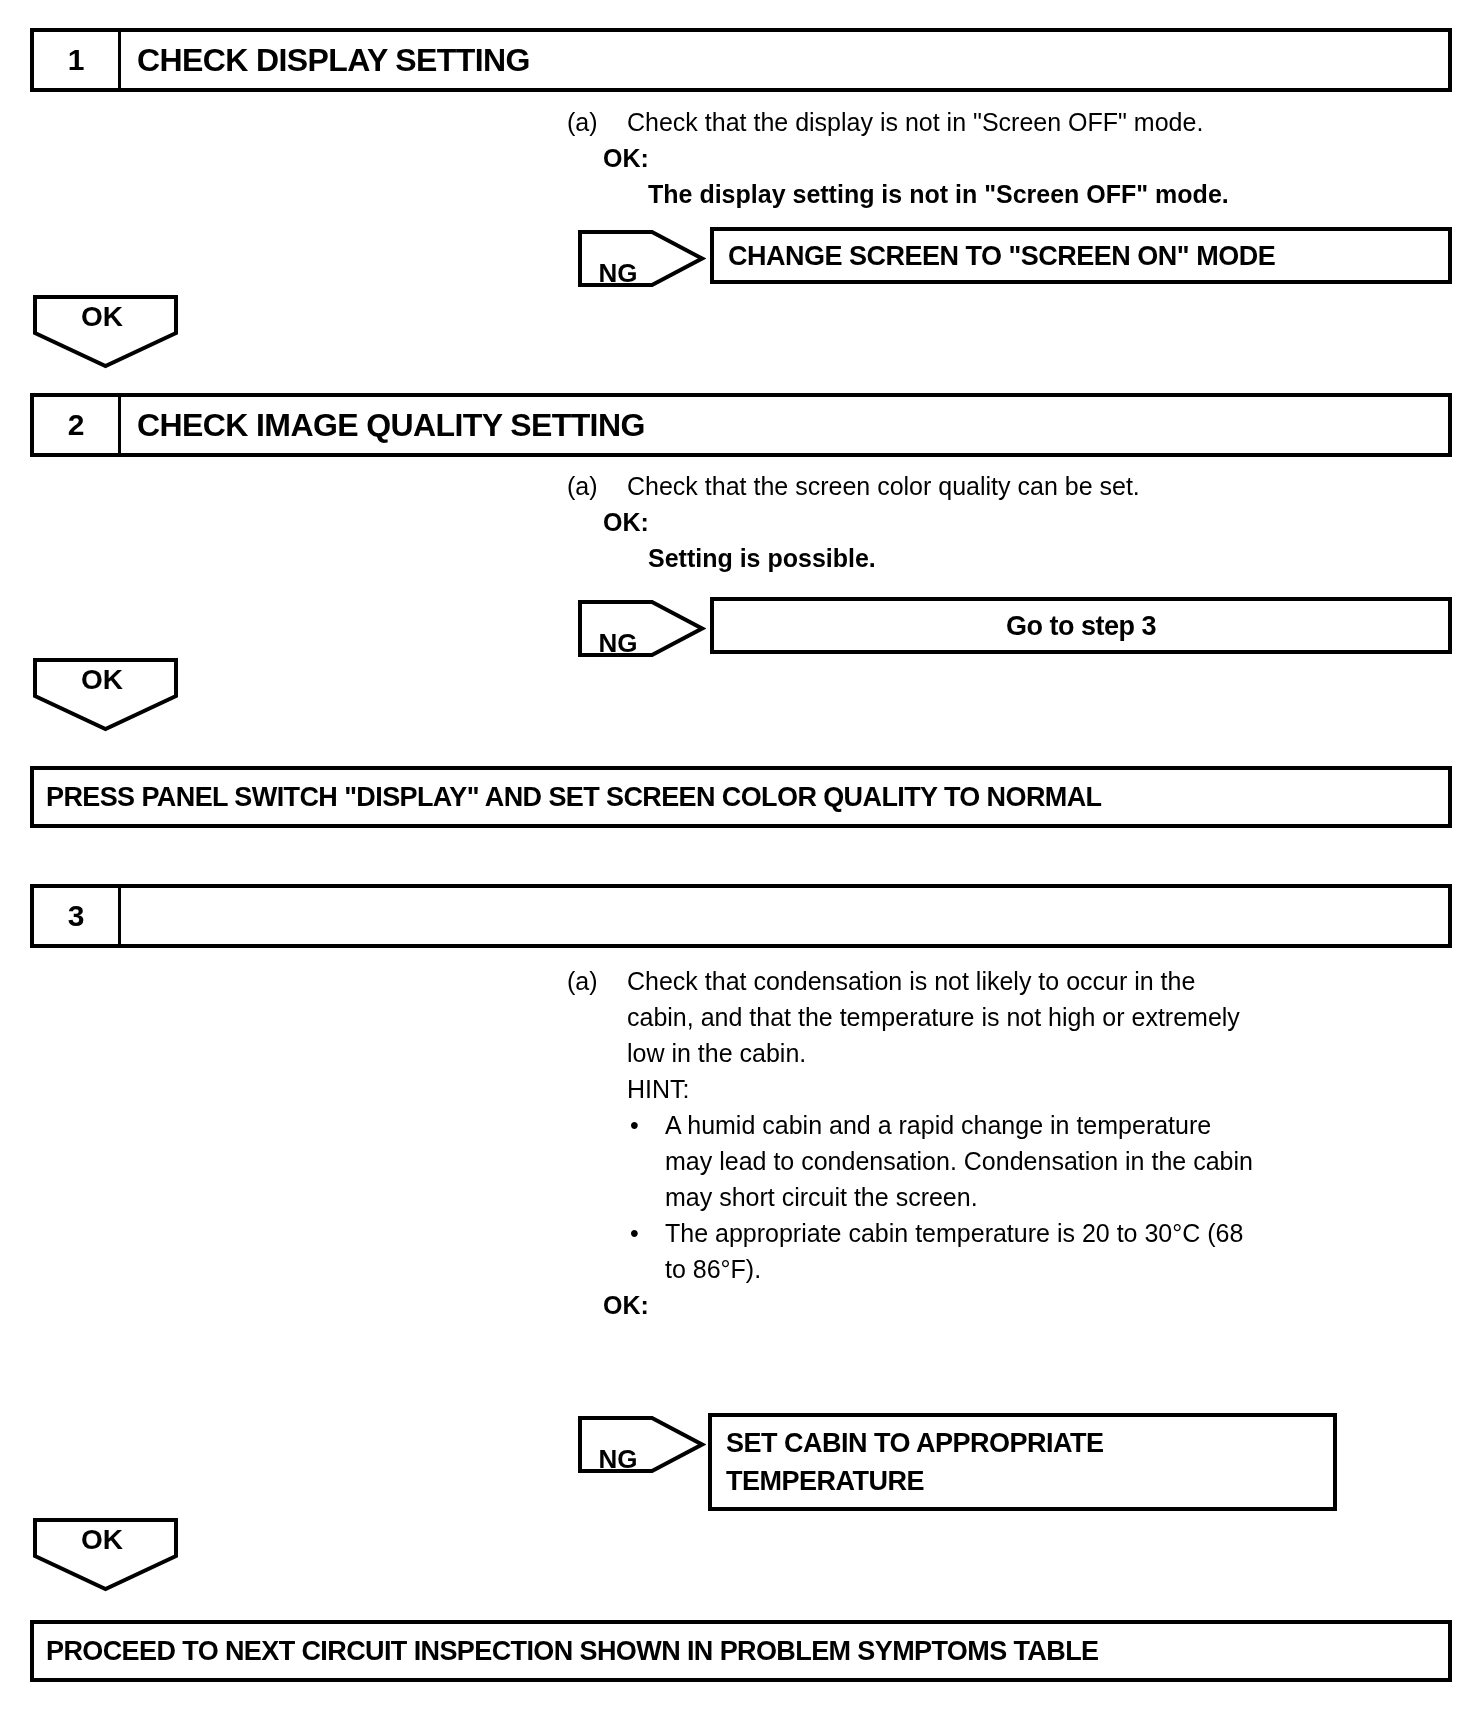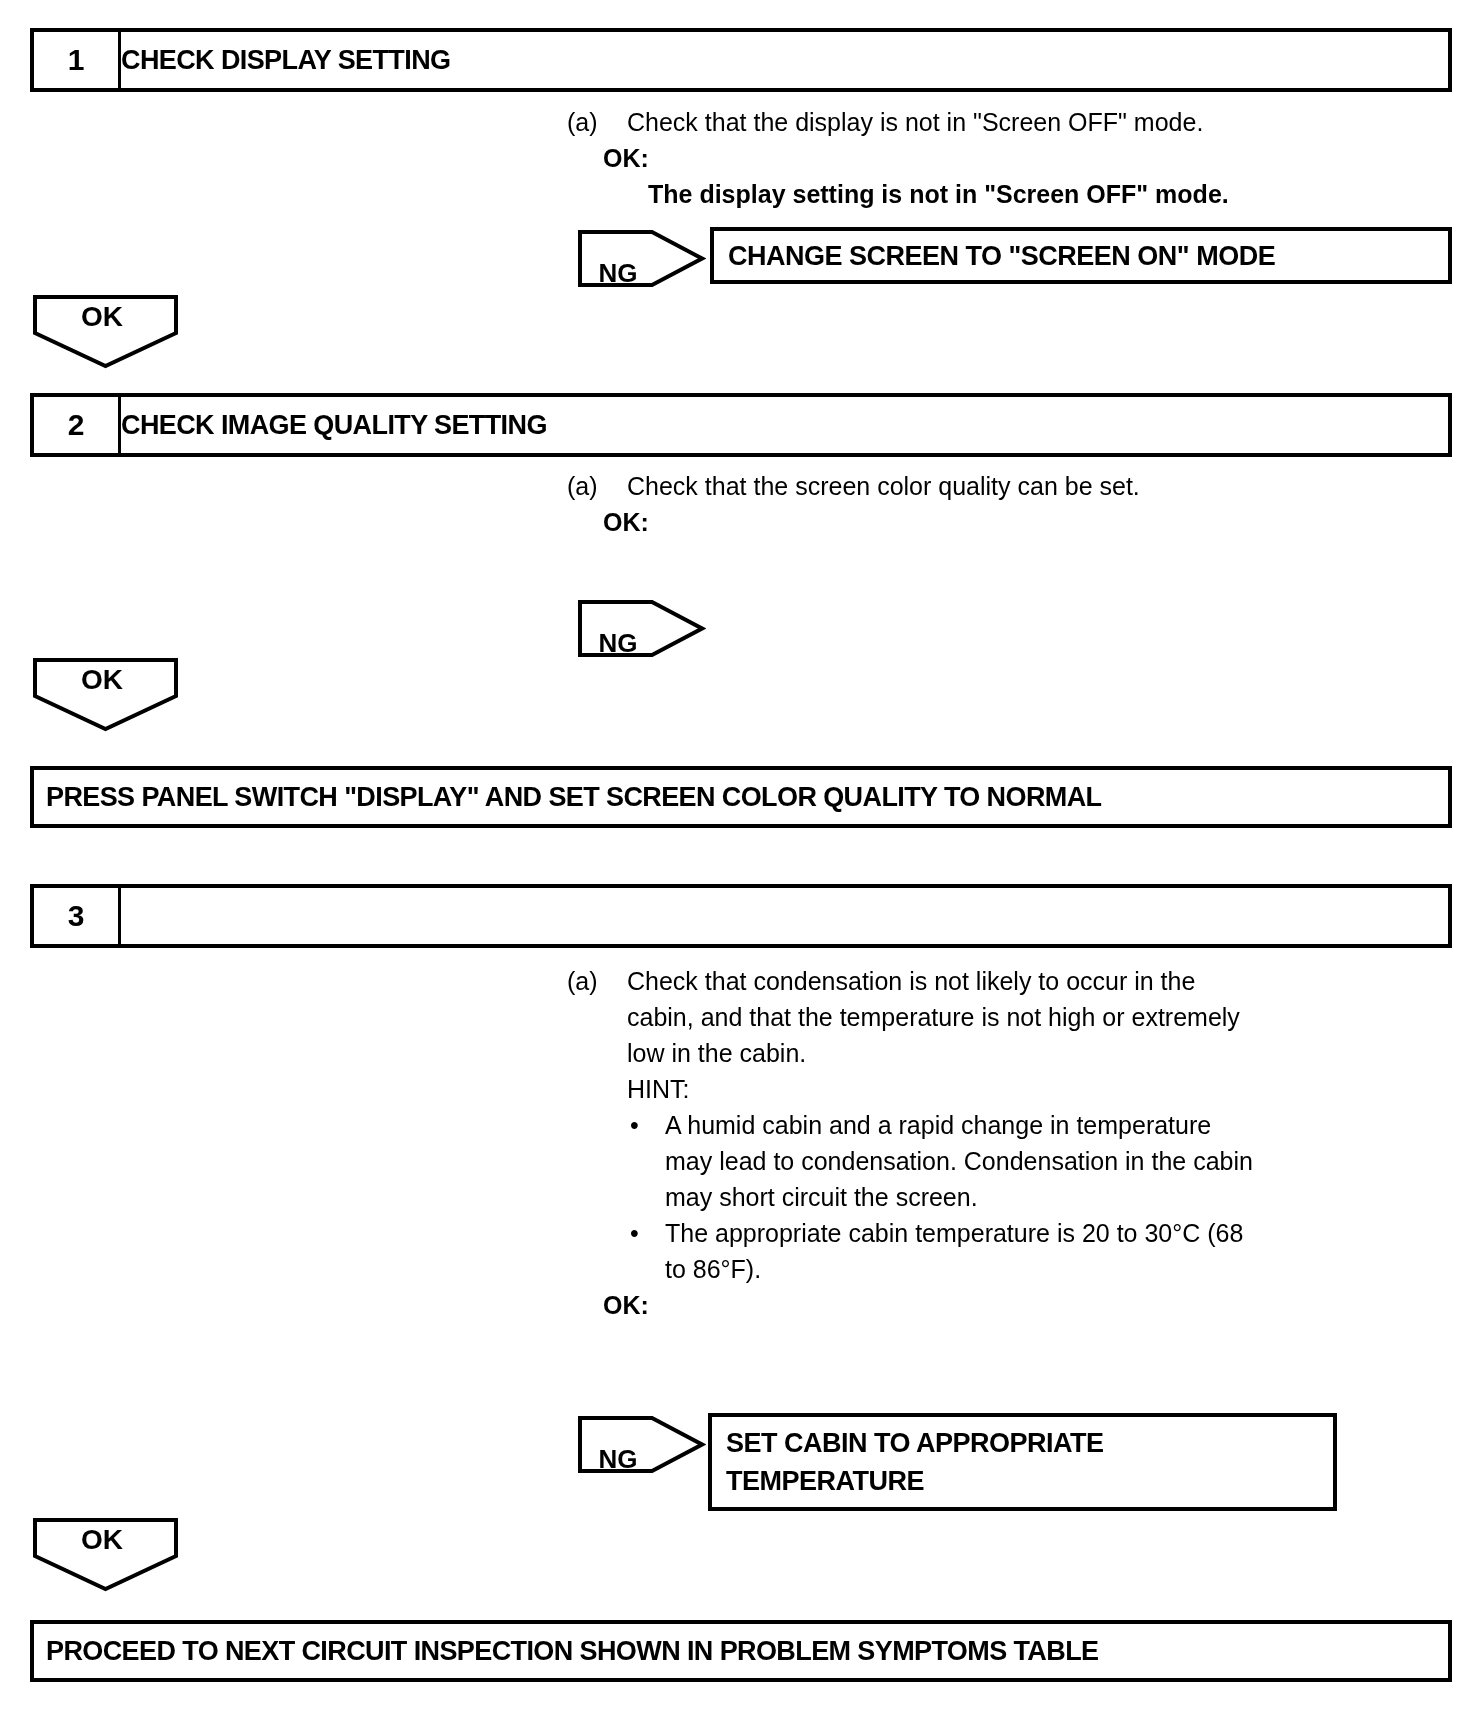--- a/index.html
+++ b/index.html
@@ -26,23 +26,23 @@
     border-right: 3px solid #000;
     display: flex;
     align-items: center;
     justify-content: center;
     font-weight: bold;
     font-size: 30px;
   }
   .step-title {
     display: flex;
     align-items: center;
-    padding-left: 0;
-    font-weight: bold;
-    font-size: 27px;
+    padding-left: 16px;
+    font-weight: bold;
+    font-size: 32px;
     letter-spacing: -0.6px;
   }
 
   
   .body-text { font-size: 25px; line-height: 36px; }
   .item-row { display: flex; }
   .item-label { flex: 0 0 60px; }
   .item-text { width: 712px; white-space: pre-line; }
   .ok-heading { margin-left: 36px; font-weight: bold; }
   .ok-text { margin-left: 81px; width: 690px; font-weight: bold; white-space: pre-line; }
@@ -134,28 +134,30 @@
     <div class="step-num">2</div>
     <div class="step-title">CHECK IMAGE QUALITY SETTING</div>
   </div>
 
   <div class="abs body-text" style="left:567px; top:468px; width:780px;">
     <div class="item-row">
       <div class="item-label">(a)</div>
       <div class="item-text">Check that the screen color quality can be set.</div>
     </div>
     <div class="ok-heading">OK:</div>
+    <div class="ok-text">Setting is possible.</div>
   </div>
 
   <div class="abs ng-flag" style="left:578px; top:600px;">
     <svg width="128" height="57" viewBox="0 0 128 57">
       <polygon points="2,2 74,2 124,28.5 74,55 2,55" fill="#ffffff" stroke="#000000" stroke-width="4"></polygon>
     </svg>
     <span class="ng-label">NG</span>
   </div>
+  <div class="abs ng-box center" style="left:710px; top:597px; width:742px; height:57px;">Go to step 3</div>
 
   <div class="abs ok-marker" style="left:33px; top:658px;">
     <svg width="145" height="74" viewBox="0 0 145 74">
       <polygon points="2,2 143,2 143,38 72.5,71 2,38" fill="#ffffff" stroke="#000000" stroke-width="4"></polygon>
     </svg>
     <span class="ok-marker-label">OK</span>
   </div>
 
   <div class="abs action-box" style="left:30px; top:766px; width:1422px; height:62px;">PRESS PANEL SWITCH "DISPLAY" AND SET SCREEN COLOR QUALITY TO NORMAL</div>
 

